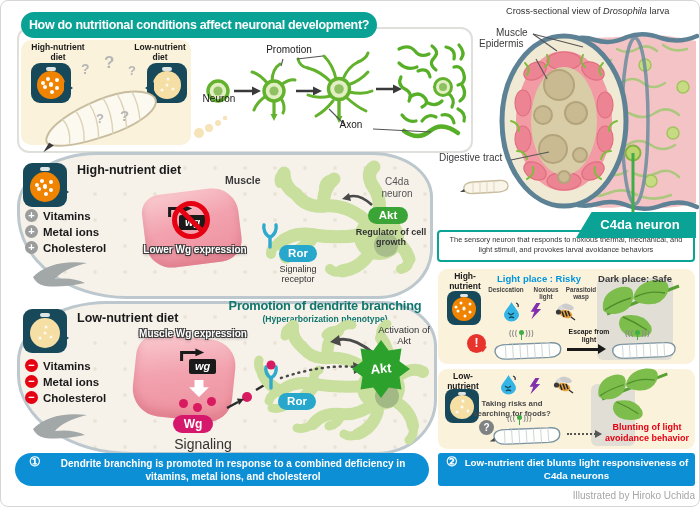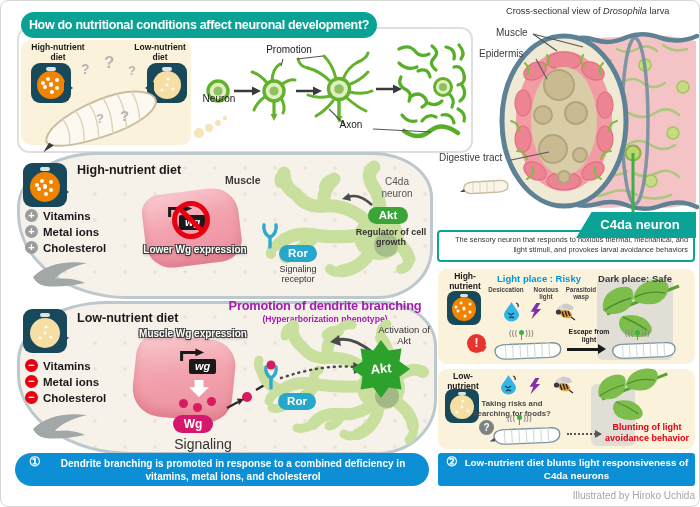--- a/index.html
+++ b/index.html
@@ -35,26 +35,26 @@
   .plus{background:#9B9C9C;} .minus{background:#E60012;}
   .muscle{background:linear-gradient(168deg,#F8C3CA 10%,#F2A2AE 45%,#EE92A0 90%);box-shadow:inset 0 -7px 9px rgba(209,105,121,.45);}
   .gene-box{background:#1A1A1A;color:#fff;font-style:italic;font-weight:700;font-size:11px;line-height:15px;padding:0 6px;border-radius:2px;}
   .ban{width:38px;height:38px;border:5px solid #E50012;border-radius:50%;box-sizing:border-box;}
   .ban::after{content:'';position:absolute;left:50%;top:50%;width:5px;height:30px;background:#E50012;transform:translate(-50%,-50%) rotate(-45deg);}
   .outline-label{color:#fff;font-weight:800;font-size:10px;
     text-shadow:-1px -1px 0 #3a3a3a,1px -1px 0 #3a3a3a,-1px 1px 0 #3a3a3a,1px 1px 0 #3a3a3a,0 2px 3px rgba(0,0,0,.35);}
   .pill{border-radius:9px;color:#fff;font-weight:800;text-align:center;}
   .pill-akt{background:#3AA437;} .pill-ror{background:#27A7CB;} .pill-wg{background:#D6186C;}
   .cap{font-size:9px;color:#333;line-height:1.15;text-align:center;font-weight:700;}
-  .headline-red{color:#a21caf;font-weight:800;text-align:center;}
+  .headline-red{color:#0f766e;font-weight:800;text-align:center;}
   .cs-label{font-size:10px;color:#3A3A3A;}
   .c4da-banner{left:575px;top:211px;width:120px;height:26px;background:#0AA396;color:#fff;font-weight:800;font-size:13px;
     line-height:26px;text-align:center;clip-path:polygon(13% 0,100% 0,100% 100%,0 100%);padding-left:8px;box-sizing:border-box;z-index:3;}
   .desc-box{left:436px;top:229px;width:258px;height:32px;border:2px solid #0AA396;border-radius:4px;background:#fff;box-sizing:border-box;
-    font-size:7.4px;color:#333;line-height:1.4;text-align:right;padding:3px 5px;z-index:2;}
+    font-size:7.4px;color:#333;line-height:1.4;text-align:center;padding:3px 5px;z-index:2;}
   .beh-panel{background:#FBF2DB;border-radius:9px;}
   .threat{font-size:6.3px;font-weight:700;color:#444;line-height:1.15;text-align:center;}
   .signal{display:flex;align-items:center;font-size:7px;color:#8a8a8a;font-weight:700;letter-spacing:.5px;}
   .sig-dot{width:5px;height:5px;border-radius:50%;background:#3FAE49;margin:0 1.5px;position:relative;}
   .sig-dot::after{content:'';position:absolute;left:1.6px;top:4.5px;width:1.6px;height:5px;background:#3FAE49;}
   .arrowline{height:2.6px;background:#1a1a1a;}
   .arrowline::after{content:'';position:absolute;right:-8px;top:-4px;border:5px solid transparent;border-left:8px solid #1a1a1a;}
   .dotline{border-top:2.6px dotted #555;}
   .dotline::after{content:'';position:absolute;right:-7px;top:-5px;border:4.5px solid transparent;border-left:7px solid #555;}
   .bubble-red{width:19px;height:19px;border-radius:50%;background:#E8332C;color:#fff;font-weight:800;font-size:12px;line-height:19px;text-align:center;}
@@ -260,21 +260,21 @@
         <path d="M99,38 L110,58"></path>
         <path d="M74,139 L112,131"></path>
     </g>
     <g transform="translate(24,158)">
       <path d="M3,10 Q2,4 12,3 L38,1.5 Q47,1 47,7 Q47,12 38,13 L12,14.5 Q4,15 3,10 Z" fill="#F9F5E8" stroke="#C9BD9F" stroke-width="1.3"></path>
       <path d="M12,3 L12,14.5 M19,2.6 L19,14.2 M26,2.2 L26,13.8 M33,1.9 L33,13.5" stroke="#DDD3BA" stroke-width="0.9"></path>
       <path d="M3,10 L-1,13 L4,13 Z" fill="#4a4a4a"></path>
     </g>
   </svg>
   <div class="a cs-label" style="left:495px;top:26px;">Muscle</div>
-  <div class="a cs-label" style="left:478px;top:47px;">Epidermis</div>
+  <div class="a cs-label" style="left:478px;top:37px;">Epidermis</div>
   <div class="a cs-label" style="left:438px;top:151px;">Digestive tract</div>
 
   <div class="a c4da-banner">C4da neuron</div>
   <div class="a desc-box">The sensory neuron that responds to noxious thermal, mechanical, and light stimuli, and provokes larval avoidance behaviors</div>
 
   <div class="a blob blob-high"></div>
   <svg style="left:30px;top:256px;width:62px;height:34px;" viewBox="0 0 62 34">
     <path d="M2,20 Q20,2 56,6 Q32,12 24,22 Q42,20 54,26 Q30,31 14,29 Q5,27 2,20 Z" fill="#A2A8A8"></path>
   </svg>
 

